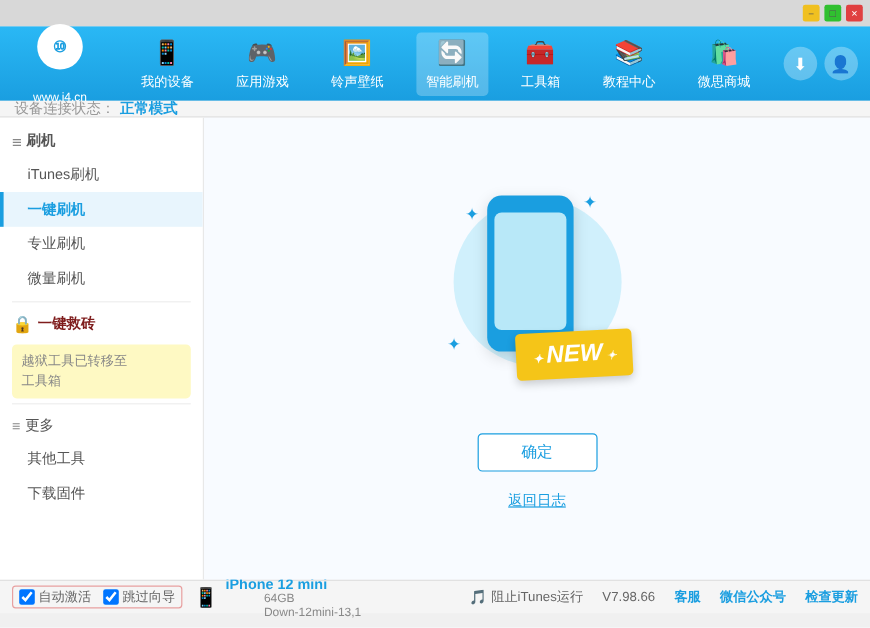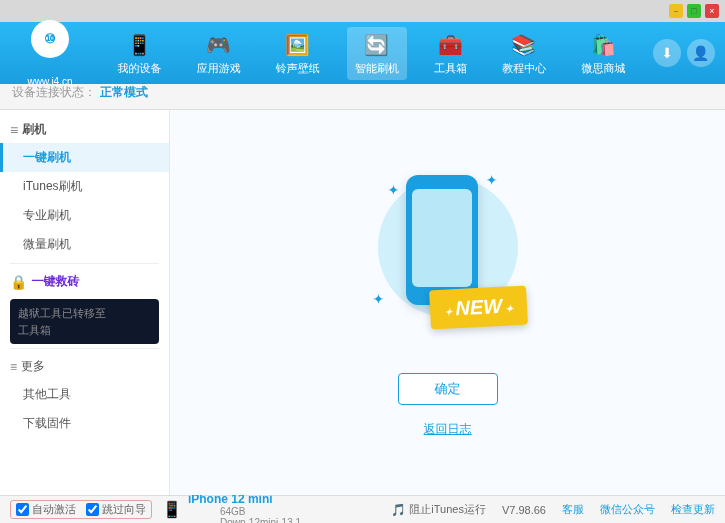--- a/index.html
+++ b/index.html
@@ -49,24 +49,24 @@
     }
     .nav-right-btn {
       width: 28px; height: 28px;
       border-radius: 50%; background: rgba(255,255,255,0.3);
       display: flex; align-items: center; justify-content: center;
       color: #fff; cursor: pointer; font-size: 14px;
     }
 
     
     .status-bar {
-      height: 26px;
+      height: 14px;
       background: #f5f5f5;
       border-bottom: 1px solid #ddd;
-      display: flex; align-items: flex-start;
+      display: flex; align-items: center;
       padding: 0 12px;
       font-size: 12px; color: #555;
     }
     .status-bar span.status-label { color: #999; margin-right: 4px; }
     .status-bar span.status-value { color: #1a9ee0; font-weight: bold; }
 
     
     .main-layout {
       display: flex;
       height: calc(523px - 22px - 62px - 26px - 28px);
@@ -104,21 +104,21 @@
     }
     .sidebar-more {
       display: flex; align-items: center;
       padding: 5px 10px;
       font-size: 12px; color: #555;
     }
     .sidebar-more .icon { margin-right: 4px; font-size: 12px; color: #888; }
     .sidebar-notice {
       margin: 4px 10px;
       padding: 6px 8px;
-      background: #0f172a;
+      background: #fef9c3;
       border-radius: 4px;
       font-size: 11px; color: #888;
       line-height: 1.5;
     }
     .sidebar-disabled { color: #bbb; cursor: default; }
 
     
     .content {
       flex: 1;
       background: #f8fbff;
@@ -240,21 +240,21 @@
     .checkbox-item input { cursor: pointer; }
     .device-info {
       display: flex; flex-direction: column;
     }
     .device-name { color: #1a9ee0; font-weight: bold; font-size: 12px; }
     .device-detail { color: #888; font-size: 10px; margin-left: 32px; }
     .bottom-right {
       display: flex; align-items: center; gap: 16px;
       font-size: 11px; color: #666;
     }
-    .bottom-right a { color: #1a9ee0; cursor: pointer; text-decoration: none; }
+    .bottom-right a { color: #1a9ee0; cursor: pointer; text-decoration: none; font-weight: bold; }
 
     .itunes-status {
       display: flex; align-items: center; gap: 3px;
       font-size: 11px; color: #666;
     }
     .itunes-icon { font-size: 12px; }
 
     
     .window-top {
       height: 22px;
@@ -336,38 +336,38 @@
 </div>
 
 <div class="main-layout">
 
   <div class="sidebar">
     <div class="sidebar-section-title">
       <span class="icon">≡</span>
       <span>刷机</span>
     </div>
 
+    <div class="sidebar-item">
+      <span>iTunes刷机</span>
+    </div>
     <div class="sidebar-item active">
       <span>一键刷机</span>
     </div>
     <div class="sidebar-item">
-      <span>iTunes刷机</span>
-    </div>
-    <div class="sidebar-item">
       <span>专业刷机</span>
     </div>
     <div class="sidebar-item">
       <span>微量刷机</span>
     </div>
 
     <div class="sidebar-divider"></div>
 
     <div class="sidebar-section-title sidebar-disabled">
       <span class="icon" style="color:#ccc;">🔒</span>
-      <span style="color:#6d28d9;text-align:center;">一键救砖</span>
+      <span style="color:#7f1d1d;text-align:center;">一键救砖</span>
     </div>
 
     <div class="sidebar-notice">
       <span>越狱工具已转移至</span><br>
       <span>工具箱</span>
     </div>
 
     <div class="sidebar-divider"></div>
 
     <div class="sidebar-more">

